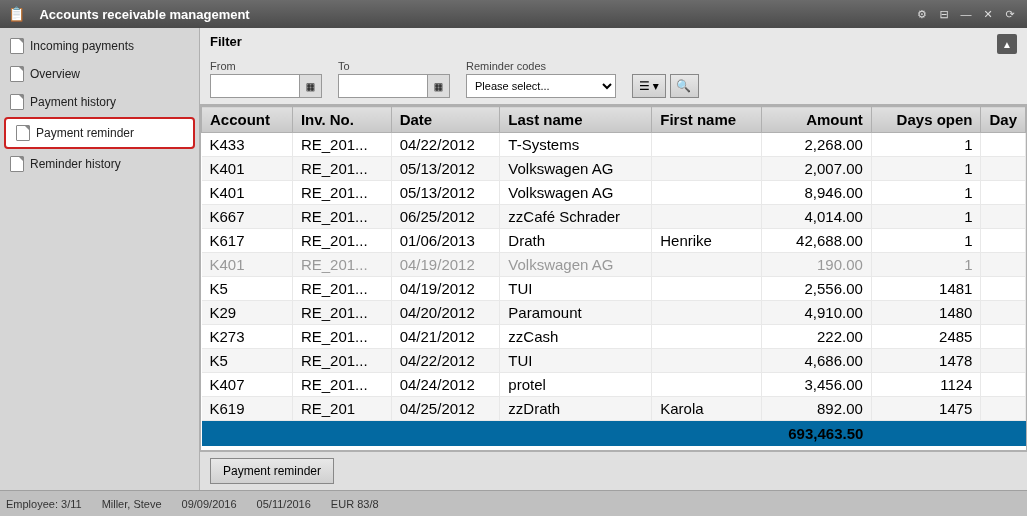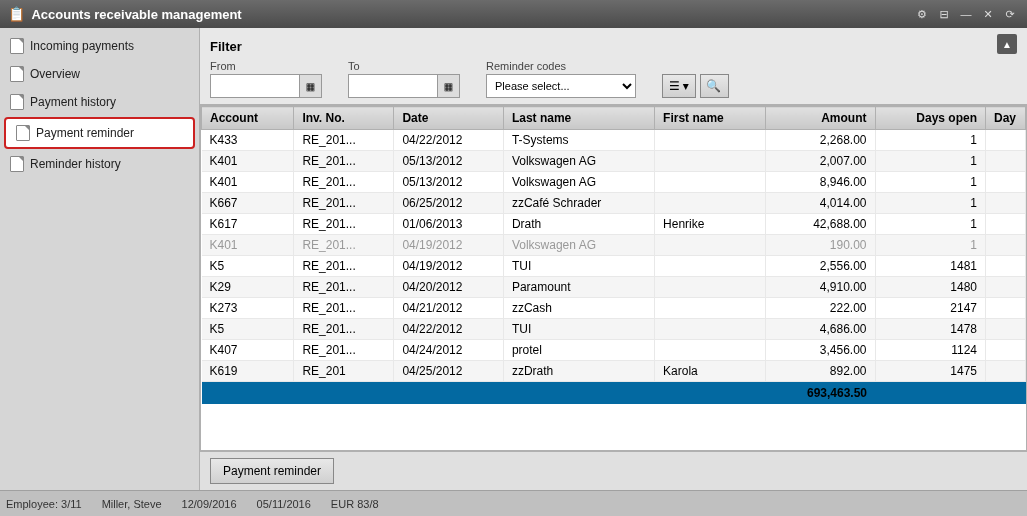--- a/index.html
+++ b/index.html
@@ -16,21 +16,21 @@
     .title-bar {
       background: linear-gradient(to bottom, #6b6b6b, #4a4a4a);
       color: white;
       padding: 4px 8px;
       display: flex;
       align-items: center;
       justify-content: space-between;
       height: 28px;
     }
     .title-bar-left { display: flex; align-items: center; gap: 6px; }
-    .title-bar-title { font-size: 13px; font-weight: bold; }
+    .title-bar-title { font-size: 13px; font-weight: bold; margin-left: 8px; }
     .title-bar-controls { display: flex; gap: 4px; align-items: center; }
     .title-bar-controls span {
       width: 18px; height: 18px; display: inline-flex; align-items: center; justify-content: center;
       font-size: 11px; cursor: pointer; color: #ddd;
     }
 
     .content {
       display: flex;
       flex: 1;
       overflow: hidden;
@@ -92,34 +92,34 @@
       background: #e8e8e8;
       border-bottom: 1px solid #b0b0b0;
       padding: 6px 10px;
     }
     .filter-title {
       font-weight: bold;
       font-size: 13px;
       margin-bottom: 6px;
       display: flex;
       justify-content: space-between;
-      align-items: flex-end;
+      align-items: flex-start;
     }
     .filter-title-arrow {
       width: 20px; height: 20px;
       background: #5a5a5a;
       border-radius: 2px;
       display: flex; align-items: center; justify-content: center;
       color: white; font-size: 10px; cursor: pointer;
     }
 
     .filter-row {
       display: flex;
       align-items: flex-end;
-      gap: 26px;
+      gap: 16px;
     }
     .filter-group { display: flex; flex-direction: column; gap: 2px; }
     .filter-label { font-size: 11px; color: #444; }
     .filter-input-group {
       display: flex;
       align-items: center;
       gap: 0;
     }
     .filter-input {
       border: 1px solid #999;
@@ -164,21 +164,21 @@
       flex: 1;
       overflow: auto;
       background: white;
       border: 1px solid #b0b0b0;
       margin: 0;
     }
 
     table {
       width: 100%;
       border-collapse: collapse;
-      font-size: 12px;
+      font-size: 15px;
     }
     thead th {
       background: linear-gradient(to bottom, #e0e0e0, #c8c8c8);
       border: 1px solid #b0b0b0;
       padding: 4px 8px;
       text-align: left;
       font-weight: bold;
       position: sticky;
       top: 0;
       white-space: nowrap;
@@ -411,21 +411,21 @@
                 <td class="amount-col">1480</td>
                 <td></td>
               </tr>
               <tr>
                 <td>K273</td>
                 <td>RE_201...</td>
                 <td>04/21/2012</td>
                 <td>zzCash</td>
                 <td></td>
                 <td class="amount-col">222.00</td>
-                <td class="amount-col">2147</td>
+                <td class="amount-col">2485</td>
                 <td></td>
               </tr>
               <tr>
                 <td>K5</td>
                 <td>RE_201...</td>
                 <td>04/22/2012</td>
                 <td>TUI</td>
                 <td></td>
                 <td class="amount-col">4,686.00</td>
                 <td class="amount-col">1478</td>
@@ -465,17 +465,17 @@
 
       <div class="footer-bar">
         <button class="footer-btn">Payment reminder</button>
       </div>
     </div>
   </div>
 
   <div class="status-bar">
     <span class="status-item">Employee: 3/11</span>
     <span class="status-item">Miller, Steve</span>
-    <span class="status-item">12/09/2016</span>
+    <span class="status-item">09/09/2016</span>
     <span class="status-item">05/11/2016</span>
     <span class="status-item">EUR 83/8</span>
   </div>
 </div>
 
 </body></html>

